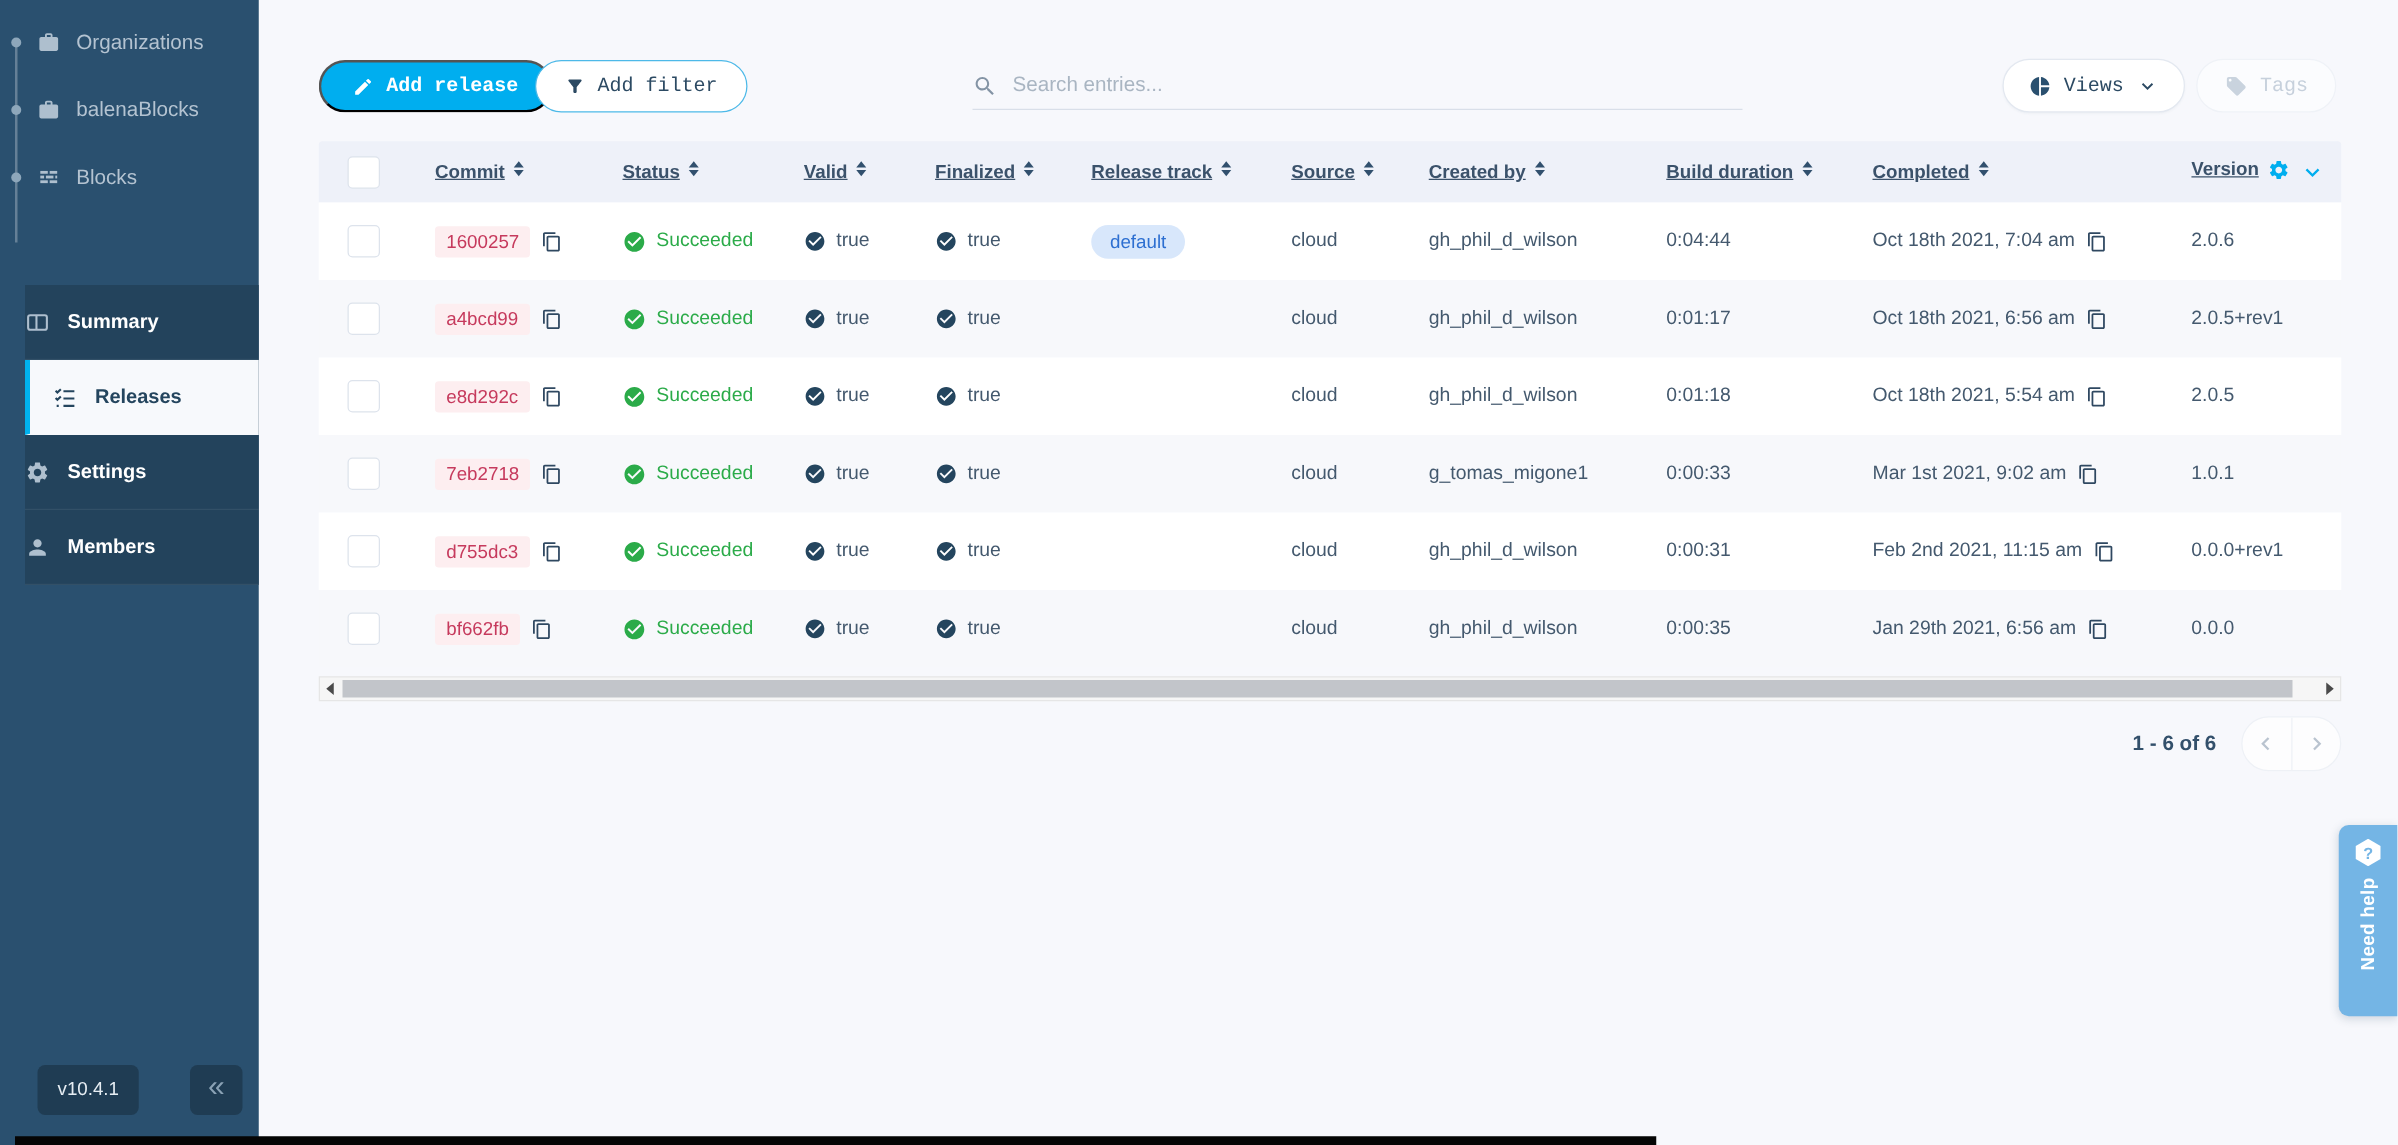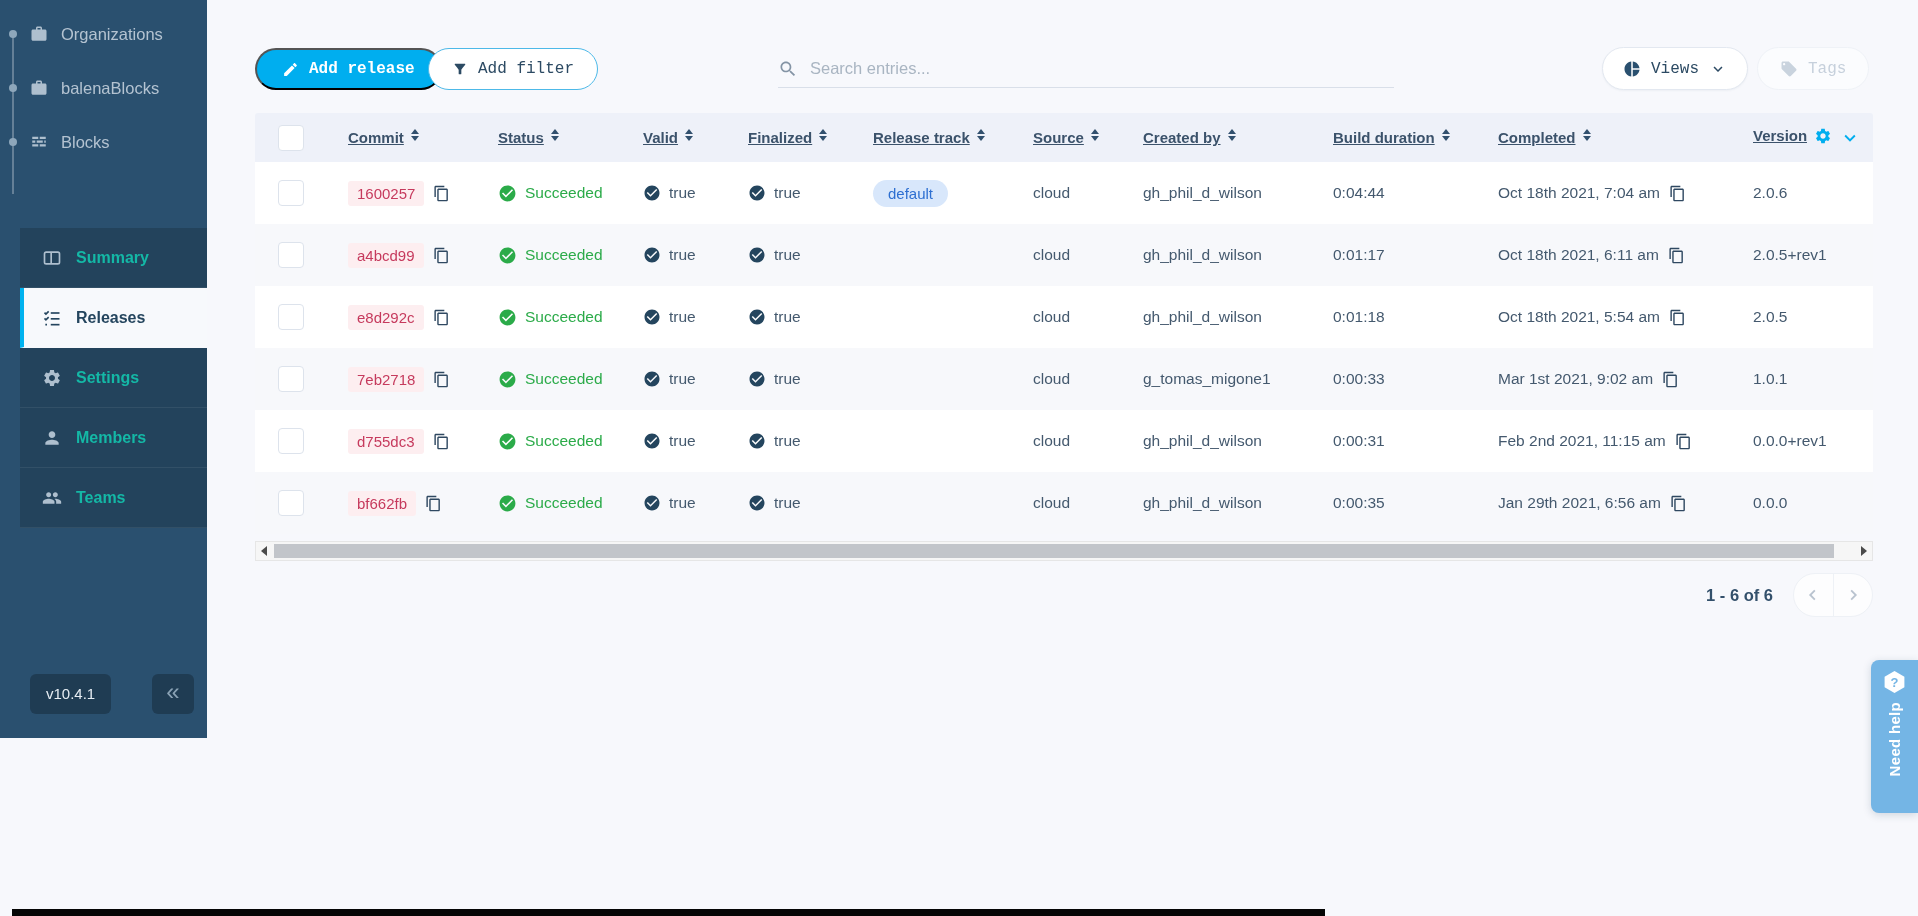--- a/index.html
+++ b/index.html
@@ -4,34 +4,34 @@
 <style>
   * { box-sizing: border-box; margin: 0; padding: 0; }
   html,body { width:1918px; height:916px; overflow:hidden; }
   body {
     font-family: "Liberation Sans", "DejaVu Sans", sans-serif;
     background:#f7f8fc; position:relative; color:#44596e;
   }
   svg { display:block; }
 
   
-  .sidebar { position:absolute; left:0; top:0; width:207px; height:738px; background:#2a506f; z-index:2; }
+  .sidebar { position:absolute; left:0; top:0; width:207px; height:916px; background:#2a506f; z-index:2; }
   .tree { position:relative; padding-top:7px; }
   .tree-line { position:absolute; left:12px; top:34px; width:2px; height:160px; background:rgba(255,255,255,.28); }
   .tree-item { position:relative; display:flex; align-items:center; gap:13px; height:54px; padding-left:30px;
                color:#b4c3d1; font-size:16.5px; cursor:pointer; }
   .tree-item .dot { position:absolute; left:9px; width:8px; height:8px; border-radius:50%; background:#8ea7bb; }
   .tree-item.active { color:#ffffff; font-weight:700; }
   .tree-item.active .dot { left:8px; width:10px; height:10px; background:#ffffff; }
   .tree-item svg { color:#aebfce; }
   .tree-item.active svg { color:#ffffff; }
 
   .submenu { position:absolute; top:228px; left:20px; right:0; background:#23435c; }
-  .menu-item { display:flex; align-items:center; gap:14px; height:60px; padding-left:22px;
-               color:#14b8a6; font-size:16px; font-weight:600; border-bottom:1px solid rgba(255,255,255,.07); cursor:pointer; }
+  .menu-item { display:flex; align-items:center; gap:14px; height:60px; 
+               color:#ffffff; font-size:16px; font-weight:600; border-bottom:1px solid rgba(255,255,255,.07); cursor:pointer; }
   .menu-item svg { color:#aebfce; }
   .menu-item.active { background:#f7f9fc; color:#24455e; border-left:4px solid #00b2ef; padding-left:18px; }
   .menu-item.active svg { color:#24455e; }
 
   .version-badge { position:absolute; left:30px; bottom:24px; height:40px; line-height:40px; padding:0 16px;
                    background:rgba(0,0,0,.25); border-radius:6px; color:#e6edf3; font-size:15px; }
   .collapse-btn { position:absolute; left:152px; bottom:24px; width:42px; height:40px; background:rgba(0,0,0,.25);
                   border-radius:6px; color:#8aa2b5; font-size:24px; text-align:center; line-height:36px; cursor:pointer; }
   .bottom-black-bar { position:absolute; left:12px; bottom:0; width:1313px; height:7px; background:#050505; z-index:3; }
 
@@ -165,26 +165,20 @@
           <path d="M19.14 12.94c.04-.3.06-.61.06-.94 0-.32-.02-.64-.07-.94l2.03-1.58c.18-.14.23-.41.12-.61l-1.92-3.32c-.12-.22-.37-.29-.59-.22l-2.39.96c-.5-.38-1.03-.7-1.62-.94l-.36-2.54c-.04-.24-.24-.41-.48-.41h-3.84c-.24 0-.43.17-.47.41l-.36 2.54c-.59.24-1.13.57-1.62.94l-2.39-.96c-.22-.08-.47 0-.59.22L2.74 8.87c-.12.21-.08.47.12.61l2.03 1.58c-.05.3-.09.63-.09.94s.02.64.07.94l-2.03 1.58c-.18.14-.23.41-.12.61l1.92 3.32c.12.22.37.29.59.22l2.39-.96c.5.38 1.03.7 1.62.94l.36 2.54c.05.24.24.41.48.41h3.84c.24 0 .44-.17.47-.41l.36-2.54c.59-.24 1.13-.56 1.62-.94l2.39.96c.22.08.47 0 .59-.22l1.92-3.32c.12-.22.07-.47-.12-.61l-2.01-1.58zM12 15.6c-1.98 0-3.6-1.62-3.6-3.6s1.62-3.6 3.6-3.6 3.6 1.62 3.6 3.6-1.62 3.6-3.6 3.6z"></path>
         </svg>
       <span>Settings</span>
     </div>
     <div class="menu-item">
       <svg width="20" height="20" viewBox="0 0 24 24" fill="currentColor">
           <path d="M12 12c2.21 0 4-1.79 4-4s-1.79-4-4-4-4 1.79-4 4 1.79 4 4 4zm0 2c-2.67 0-8 1.34-8 4v2h16v-2c0-2.66-5.33-4-8-4z"></path>
         </svg>
       <span>Members</span>
     </div>
-    <div class="menu-item">
-      <svg width="20" height="20" viewBox="0 0 24 24" fill="currentColor">
-          <path d="M16 11c1.66 0 2.99-1.34 2.99-3S17.66 5 16 5c-1.66 0-3 1.34-3 3s1.34 3 3 3zm-8 0c1.66 0 2.99-1.34 2.99-3S9.66 5 8 5C6.34 5 5 6.34 5 8s1.34 3 3 3zm0 2c-2.33 0-7 1.17-7 3.5V19h14v-2.5c0-2.33-4.67-3.5-7-3.5zm8 0c-.29 0-.62.02-.97.05 1.16.84 1.97 1.97 1.97 3.45V19h6v-2.5c0-2.33-4.67-3.5-7-3.5z"></path>
-        </svg>
-      <span>Teams</span>
-    </div>
   </div>
 
   <div class="version-badge">v10.4.1</div>
   <div class="collapse-btn">«</div>
 </div>
 
 <div class="bottom-black-bar"></div>
 
 <div class="main">
 
@@ -388,21 +382,21 @@
               </svg>
         <span>true</span>
             </span>
       </div>
       <div class="td"></div>
       <div class="td">cloud</div>
       <div class="td">gh_phil_d_wilson</div>
       <div class="td">0:01:17</div>
       <div class="td">
             <span class="date-cell">
-        <span>Oct 18th 2021, 6:11 am</span>
+        <span>Oct 18th 2021, 6:56 am</span>
         <svg class="copy-icon" style="margin-left:0" width="17" height="17" viewBox="0 0 24 24" fill="currentColor">
                 <path d="M16 1H4c-1.1 0-2 .9-2 2v14h2V3h12V1zm3 4H8c-1.1 0-2 .9-2 2v14c0 1.1.9 2 2 2h11c1.1 0 2-.9 2-2V7c0-1.1-.9-2-2-2zm0 16H8V7h11v14z"></path>
               </svg>
             </span>
       </div>
       <div class="td">2.0.5+rev1</div>
     </div>
         <div class="trow grid-cols">
       <div class="td">
             <span class="checkbox"></span>

